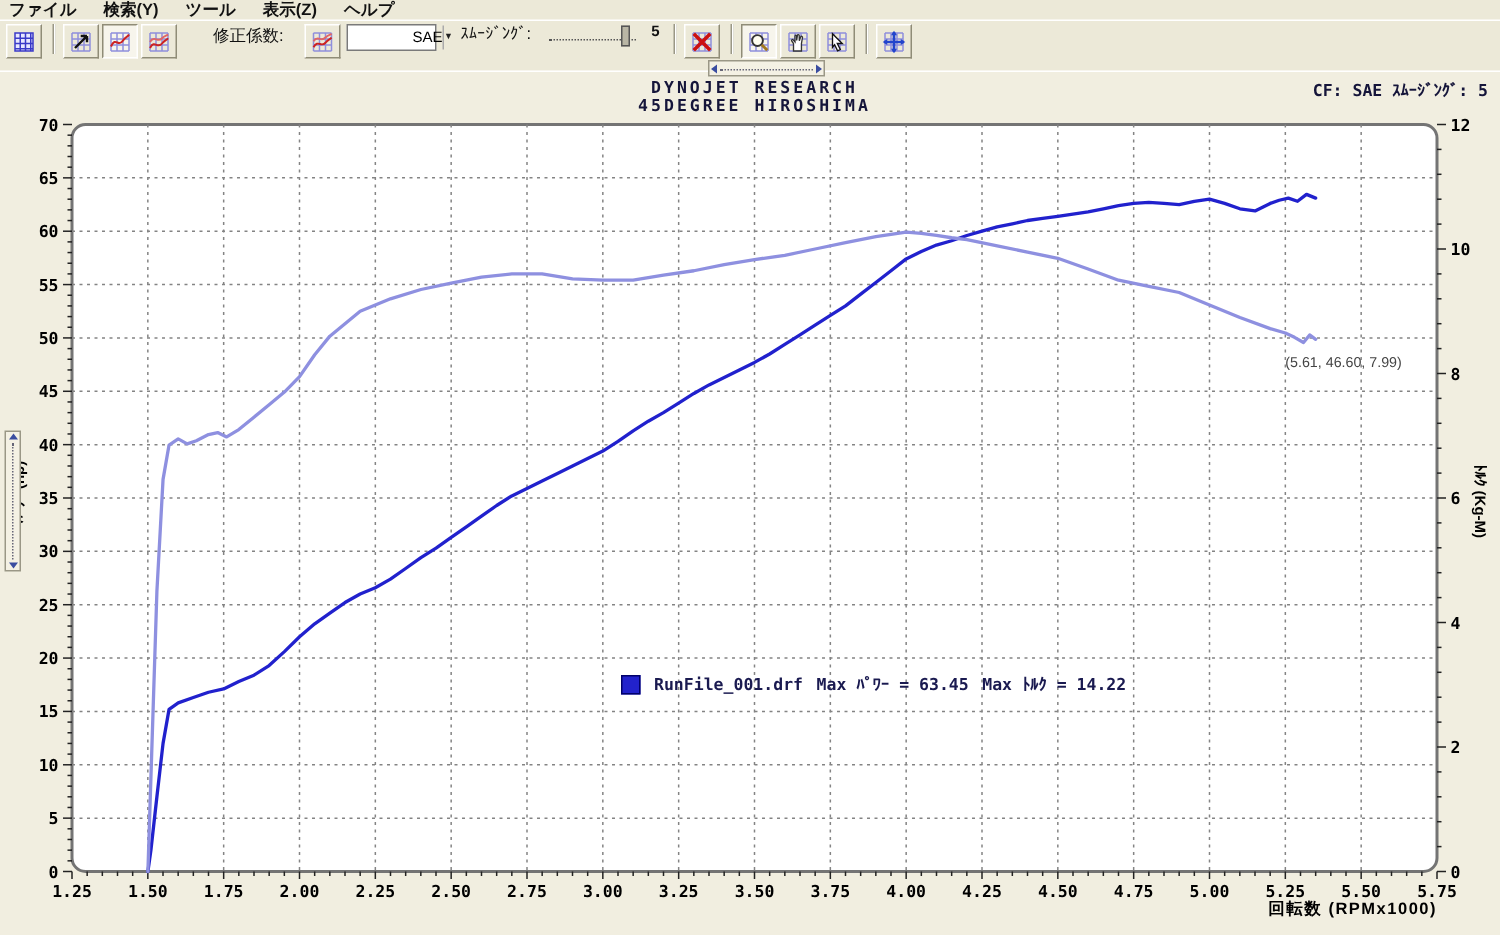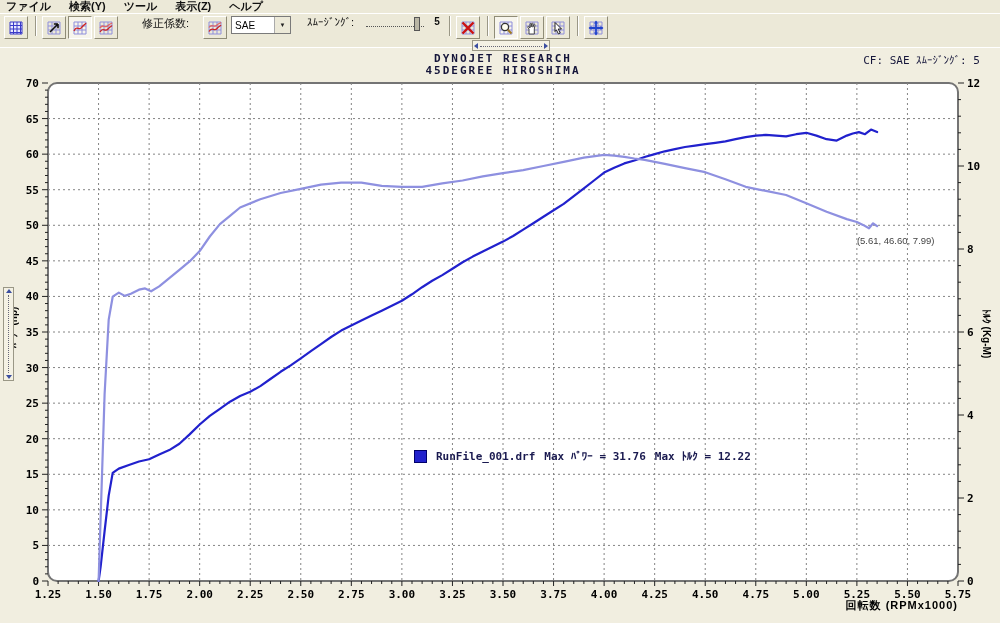--- a/index.html
+++ b/index.html
@@ -13,21 +13,21 @@
   .toolbar{height:27px;display:flex;padding:2px 4px;
     background:#ece9d8;font-size:11px;color:#111;}
   .tbtn{width:24px;height:23px;display:flex;align-items:center;justify-content:center;
     background:#ece9d8;border:1px solid;border-color:#ffffff #8f8c77 #8f8c77 #ffffff;
     margin-right:2px;box-sizing:border-box;}
   .tbtn.pressed{border-color:#8f8c77 #ffffff #ffffff #8f8c77;background:#f7f5ec;}
   .sep{width:1px;height:20px;background:#9a9786;border-right:1px solid #fff;
     margin:0 5px;}
   .tlabel{margin:0 6px 0 22px;white-space:nowrap;}
   .combo{display:flex;width:60px;height:18px;border:1px solid #7a7a7a;background:#fff;
-    align-items:center;box-sizing:border-box;margin-left:2px;}
+    align-items:center;box-sizing:border-box;margin-left:2px;padding-left:40px;}
   .combo-text{flex:1;font-size:10px;padding-left:3px;color:#000;}
   .combo-btn{width:15px;height:16px;background:#ece9d8;border-left:1px solid #aaa;
     display:flex;align-items:center;justify-content:center;font-size:6px;color:#222;}
   .slider{position:relative;width:62px;height:15px;margin:0 4px;}
   .slider .track{position:absolute;left:2px;right:2px;bottom:4px;height:1px;
     border-bottom:1px dotted #555;}
   .slider .handle{position:absolute;right:6px;top:1px;width:4px;height:12px;
     background:#b9b6a5;border:1px solid #555;}
   .tval{font-size:10px;font-weight:bold;margin:0 4px;}
   
@@ -50,22 +50,22 @@
   
   .canvas{position:absolute;left:0;top:47px;width:1000px;height:576px;
     background:#f1eee0;border-top:1px solid #fff;}
   .canvas svg{position:absolute;left:0;top:0;z-index:1;
     font-family:"DejaVu Sans Mono","Liberation Mono",monospace;font-weight:bold;}
   .title1,.title2{position:absolute;left:48px;width:910px;text-align:center;
     font-family:"DejaVu Sans Mono","Liberation Mono",monospace;font-weight:bold;
     font-size:11px;letter-spacing:2px;color:#15153a;z-index:2;}
   .title1{top:4px;}
   .title2{top:16px;text-align:center;}
-  .cf-text{position:absolute;right:20px;top:6px;font-family:"DejaVu Sans Mono","Liberation Mono",monospace;
-    font-weight:normal;font-size:11px;color:#15153a;z-index:2;white-space:nowrap;}
+  .cf-text{position:absolute;right:8px;top:6px;font-family:"DejaVu Sans Mono","Liberation Mono",monospace;
+    font-weight:bold;font-size:11px;color:#15153a;z-index:2;white-space:nowrap;}
   .xlabel{position:absolute;left:48px;width:910px;top:550px;text-align:right;
     font-size:11px;font-weight:bold;color:#000;z-index:2;letter-spacing:1px;}
   .ylabel-left{position:absolute;left:-27px;top:274px;width:80px;text-align:center;
     transform:rotate(-90deg);font-size:10px;font-weight:bold;color:#000;z-index:2;
     white-space:nowrap;}
   .ylabel-right{position:absolute;left:946px;top:280px;width:80px;text-align:center;
     transform:rotate(90deg);font-size:10px;font-weight:bold;color:#000;z-index:2;
     white-space:nowrap;}
   .legend{position:absolute;left:414px;top:402px;display:flex;align-items:flex-end;
     gap:9px;z-index:3;font-family:"DejaVu Sans Mono","Liberation Mono",monospace;
@@ -449,22 +449,22 @@
       <text x="856.8888888888889" y="196.49428571428575" font-size="9.5" font-weight="normal" fill="#444" font-family="Liberation Sans, DejaVu Sans, sans-serif">(5.61, 46.60, 7.99)</text>
     </svg>
 
   <div class="ylabel-left">ﾊﾟﾜｰ (hp)</div>
   <div class="ylabel-right">ﾄﾙｸ (Kg-M)</div>
   <div class="xlabel">回転数 (RPMx1000)</div>
 
   <div class="legend">
     <span class="swatch" id="legend-swatch" style="background: rgb(34, 34, 204);"></span>
     <span>RunFile_001.drf</span>
-    <span>Max ﾊﾟﾜｰ = 31.76</span>
-    <span>Max ﾄﾙｸ = 12.22</span>
+    <span>Max ﾊﾟﾜｰ = 63.45</span>
+    <span>Max ﾄﾙｸ = 14.22</span>
   </div>
 
   <div class="mini-v">
     <div class="tri up"></div>
     <div class="mid"></div>
     <div class="tri down"></div>
   </div>
 </div>
 
 </body></html>

